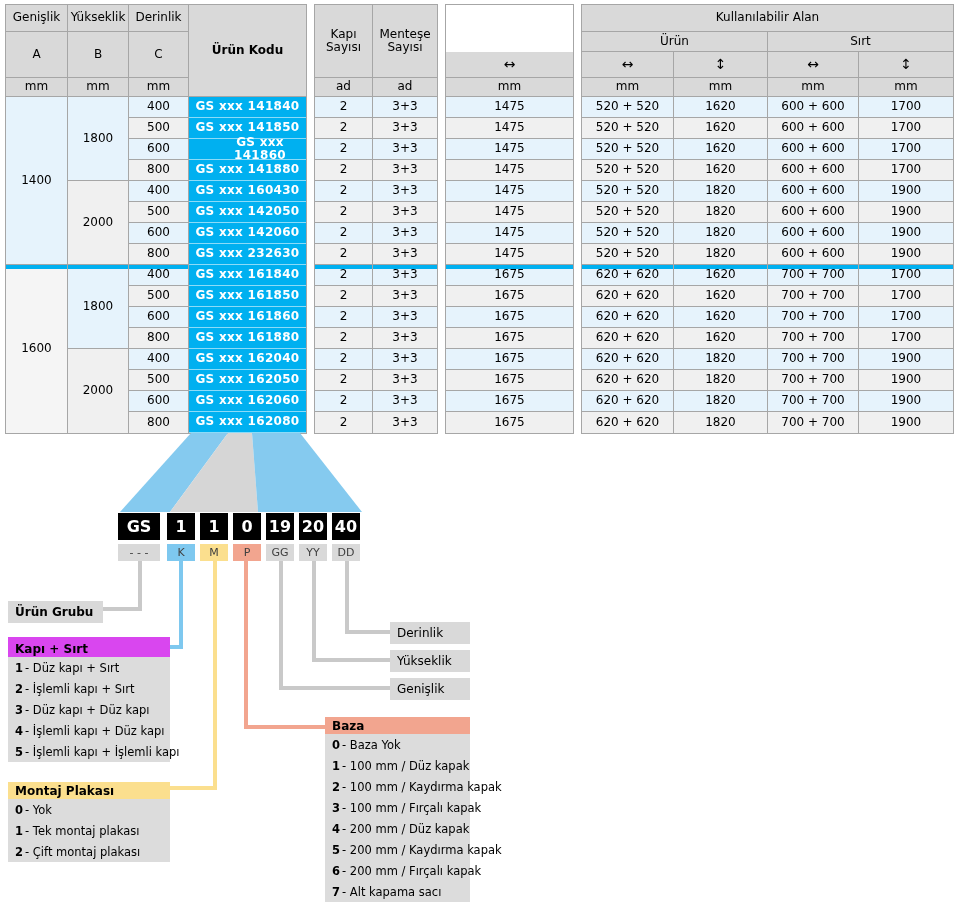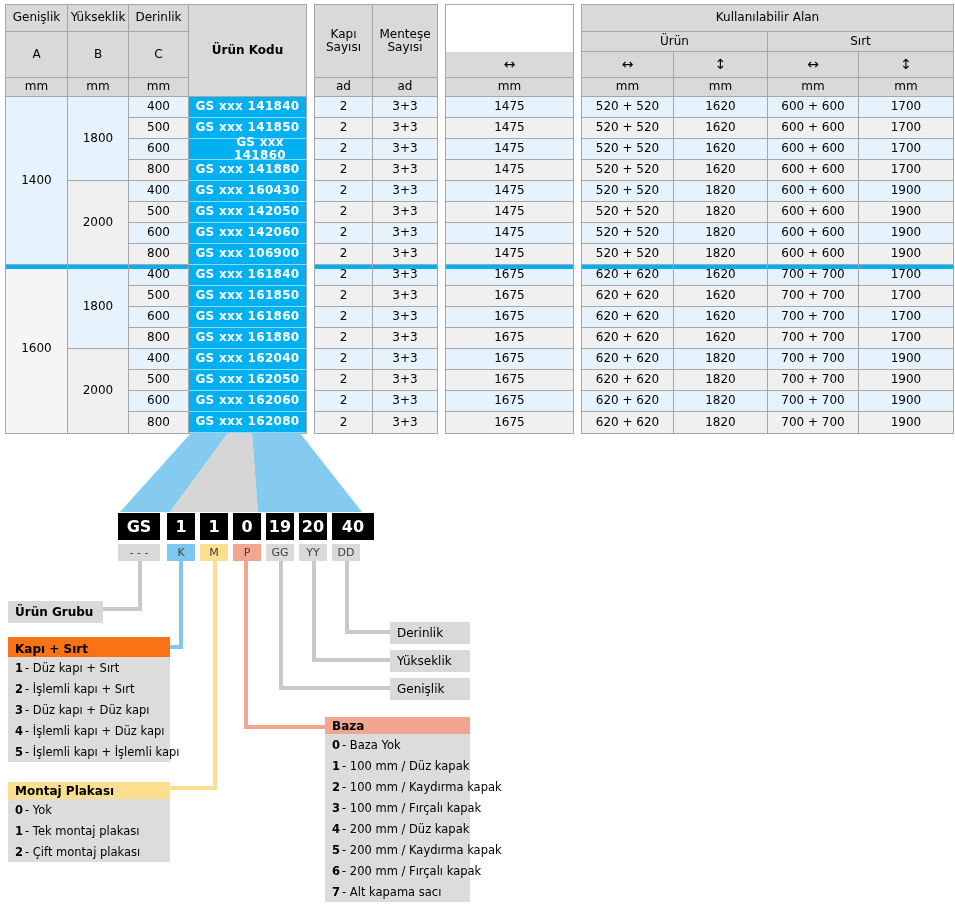--- a/index.html
+++ b/index.html
@@ -75,21 +75,21 @@
         <div class="cell code" style="grid-area: 7 / 4 / 8; padding-left: 27px;">GS xxx 141860</div>
         <div class="cell rg" style="grid-area: 8 / 3 / 9;">800</div>
         <div class="cell code" style="grid-area: 8 / 4 / 9;">GS xxx 141880</div>
         <div class="cell rb" style="grid-area: 9 / 3 / 10;">400</div>
         <div class="cell code" style="grid-area: 9 / 4 / 10;">GS xxx 160430</div>
         <div class="cell rg" style="grid-area: 10 / 3 / 11;">500</div>
         <div class="cell code" style="grid-area: 10 / 4 / 11;">GS xxx 142050</div>
         <div class="cell rb" style="grid-area: 11 / 3 / 12;">600</div>
         <div class="cell code" style="grid-area: 11 / 4 / 12;">GS xxx 142060</div>
         <div class="cell rg" style="grid-area: 12 / 3 / 13;">800</div>
-        <div class="cell code" style="grid-area: 12 / 4 / 13;">GS xxx 106900</div>
+        <div class="cell code" style="grid-area: 12 / 4 / 13;">GS xxx 232630</div>
         <div class="cell rb sep" style="grid-area: 13 / 3 / 14;">400</div>
         <div class="cell code sep" style="grid-area: 13 / 4 / 14;">GS xxx 161840</div>
         <div class="cell rg" style="grid-area: 14 / 3 / 15;">500</div>
         <div class="cell code" style="grid-area: 14 / 4 / 15;">GS xxx 161850</div>
         <div class="cell rb" style="grid-area: 15 / 3 / 16;">600</div>
         <div class="cell code" style="grid-area: 15 / 4 / 16;">GS xxx 161860</div>
         <div class="cell rg" style="grid-area: 16 / 3 / 17;">800</div>
         <div class="cell code" style="grid-area: 16 / 4 / 17;">GS xxx 161880</div>
         <div class="cell rb" style="grid-area: 17 / 3 / 18;">400</div>
         <div class="cell code" style="grid-area: 17 / 4 / 18;">GS xxx 162040</div>
@@ -262,27 +262,27 @@
         <div class="cb" style="left: 167px; width: 28px;">1</div>
         <div class="tag" style="left: 167px; width: 28px; background: rgb(126, 200, 239);">K</div>
         <div class="cb" style="left: 200px; width: 28px;">1</div>
         <div class="tag" style="left: 200px; width: 28px; background: rgb(251, 223, 142);">M</div>
         <div class="cb" style="left: 233px; width: 28px;">0</div>
         <div class="tag" style="left: 233px; width: 28px; background: rgb(242, 165, 143);">P</div>
         <div class="cb" style="left: 266px; width: 28px;">19</div>
         <div class="tag" style="left: 266px; width: 28px; background: rgb(217, 217, 217);">GG</div>
         <div class="cb" style="left: 299px; width: 28px;">20</div>
         <div class="tag" style="left: 299px; width: 28px; background: rgb(217, 217, 217);">YY</div>
-        <div class="cb" style="left: 332px; width: 42px;">40</div>
+        <div class="cb" style="left: 332px; width: 28px;">40</div>
         <div class="tag" style="left: 332px; width: 28px; background: rgb(217, 217, 217);">DD</div>
       </div>
 
     <div class="lbox hdr" id="urunGrubu" style="left:8px;top:169px;width:95px;height:22px">Ürün Grubu</div>
 
-    <div class="lbox hdr" style="left:8px;top:205px;width:162px;height:24px;background:#f97316">Kapı + Sırt</div>
+    <div class="lbox hdr" style="left:8px;top:205px;width:162px;height:24px;background:#d946ef">Kapı + Sırt</div>
     <div class="list" id="ksList" style="left:8px;top:225px;width:162px">
         <div class="li"><b>1</b> - Düz kapı + Sırt</div>
         <div class="li"><b>2</b> - İşlemli kapı + Sırt</div>
         <div class="li"><b>3</b> - Düz kapı + Düz kapı</div>
         <div class="li"><b>4</b> - İşlemli kapı + Düz kapı</div>
         <div class="li"><b>5</b> - İşlemli kapı + İşlemli kapı</div>
       </div>
 
     <div class="lbox hdr" style="left:8px;top:350px;width:162px;height:17px;background:#FBDF8E">Montaj Plakası</div>
     <div class="list" id="mpList" style="left:8px;top:367px;width:162px">

